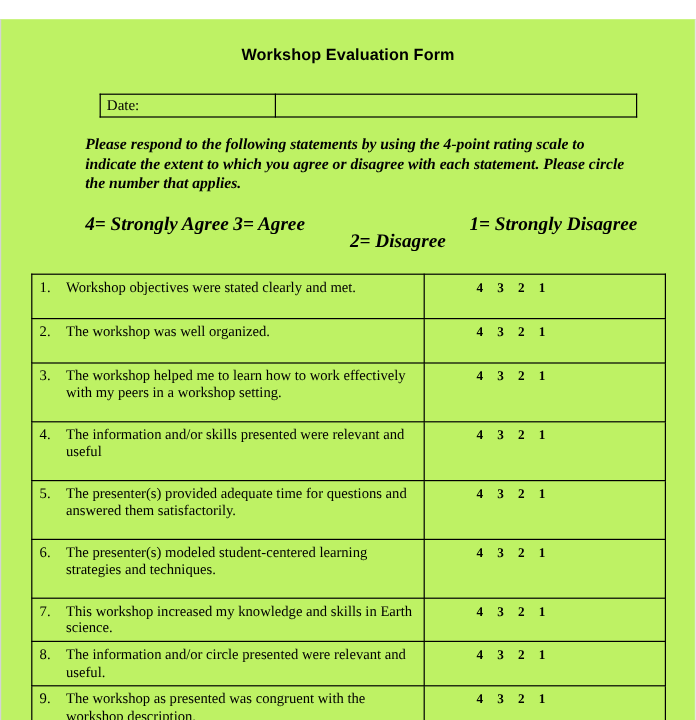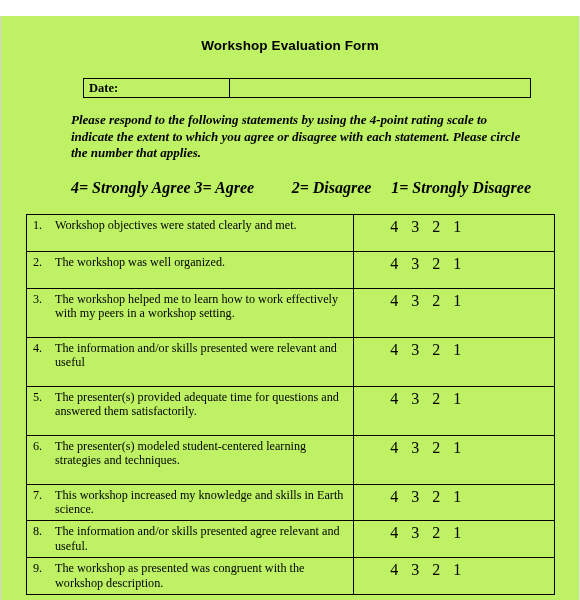--- a/index.html
+++ b/index.html
@@ -44,21 +44,21 @@
     margin-top: 25px;
     width: 448px;
     table-layout: fixed;
   }
   .info-table td {
     border: 1px solid #000000;
     font-size: 12.5px;
     padding: 0 0 1px 5px;
     vertical-align: bottom;
   }
-  .info-label-col { width: 140px; font-weight: bold; }
+  .info-label-col { width: 140px; }
   .info-row-1 td { height: 17px; }
   .info-row-2 td { height: 27px; }
   .info-row-3 td { height: 27px; }
 
   
   .instructions {
     margin: 14px 0 0 70px;
     width: 455px;
     font-weight: bold;
     font-style: italic;
@@ -69,21 +69,21 @@
     margin: 17px 0 0 70px;
     width: 460px;
     font-weight: bold;
     font-style: italic;
     font-size: 16px;
     display: flex;
   }
   .scale-item { white-space: nowrap; }
   .scale-item.s1 { width: 155px; }
   .scale-item.s2 { width: 122px; }
-  .scale-item.s3 { width: 125px; }
+  .scale-item.s3 { width: 125px; margin-top: 14px; }
   .scale-item.s4 { width: auto; }
 
   
   .statements {
     border-collapse: collapse;
     margin-left: 25px;
     margin-top: 17px;
     width: 528px;
     table-layout: fixed;
   }
@@ -107,22 +107,22 @@
   }
   .stmt-text {
     flex: 1;
     line-height: 1.22;
   }
   .rating-cell {
     padding: 3px 0 3px 0;
     text-align: center;
   }
   .rating-nums {
-    font-weight: normal;
-    font-size: 16px;
+    font-weight: bold;
+    font-size: 11px;
     letter-spacing: 4.5px;
     padding-right: 52px;
   }
   
   tr.tall .stmt-cell, tr.tall .rating-cell { height: 30px; }
   tr.tall2 .stmt-cell, tr.tall2 .rating-cell { height: 42px; }
   tr.compact .stmt-cell, tr.compact .rating-cell { height: 17px; }
 </style>
 </head>
 <body>
@@ -229,21 +229,21 @@
           </div>
         </td>
         <td class="rating-cell">
           <span class="rating-nums">4  3  2  1</span>
         </td>
       </tr>
       <tr class="compact">
         <td class="stmt-cell">
           <div class="stmt-inner">
             <span class="stmt-num">8.</span>
-            <span class="stmt-text">The information and/or skills presented agree relevant and useful.</span>
+            <span class="stmt-text">The information and/or circle presented were relevant and useful.</span>
           </div>
         </td>
         <td class="rating-cell">
           <span class="rating-nums">4  3  2  1</span>
         </td>
       </tr>
       <tr class="compact">
         <td class="stmt-cell">
           <div class="stmt-inner">
             <span class="stmt-num">9.</span>

